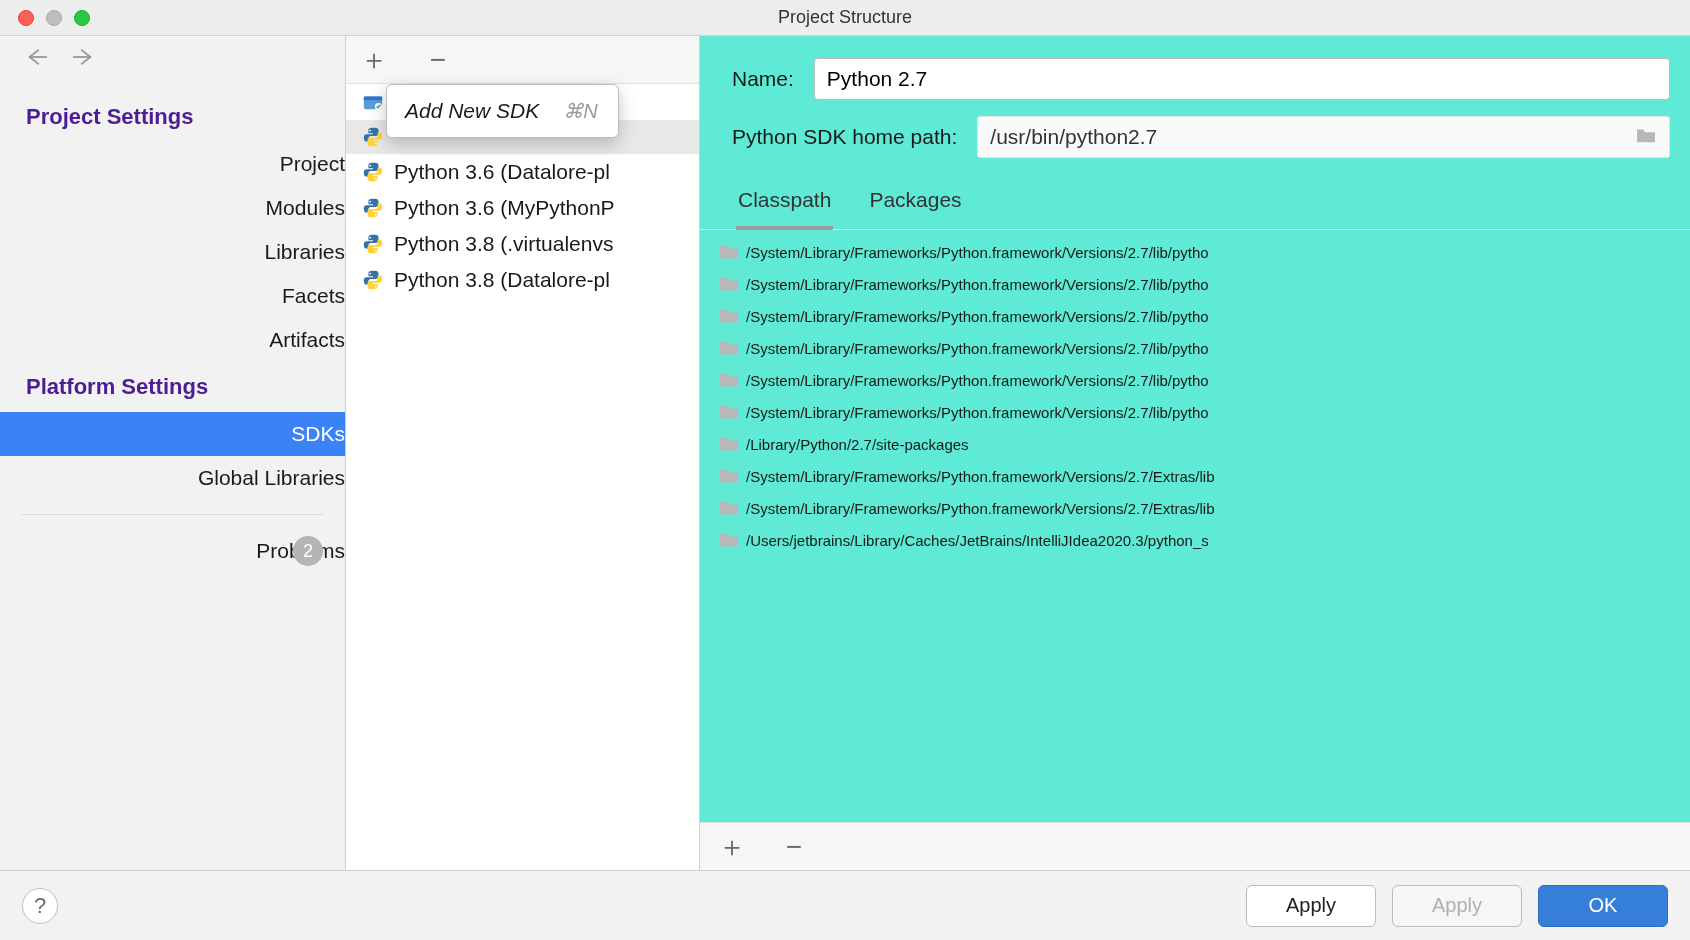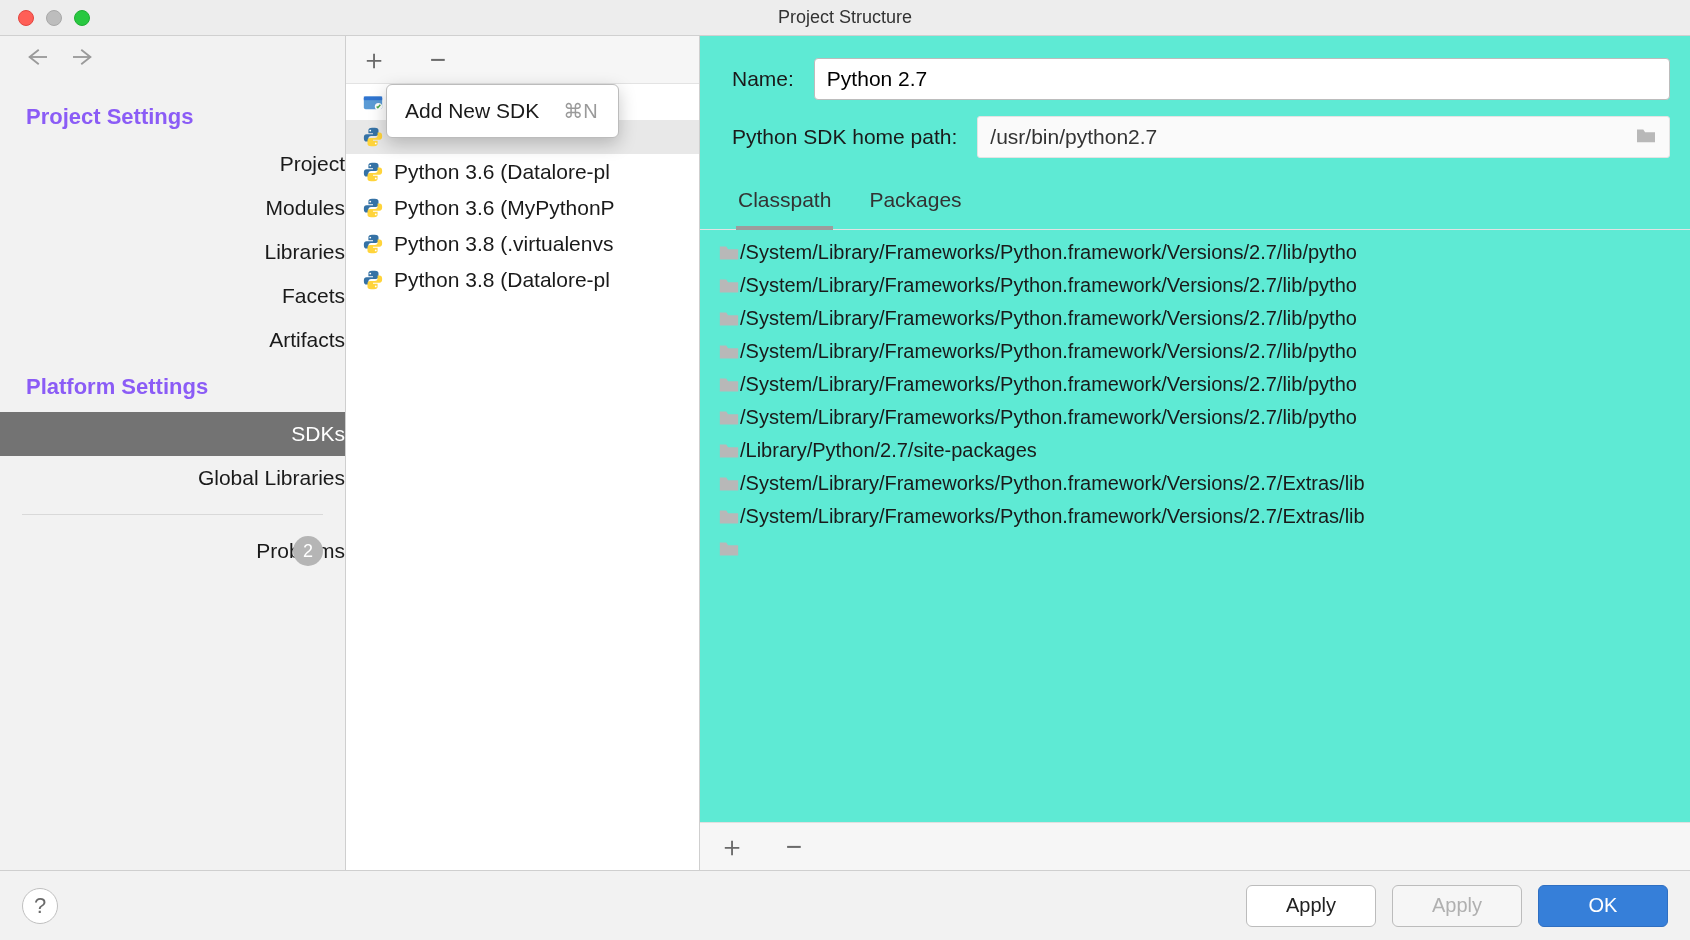--- a/index.html
+++ b/index.html
@@ -11,51 +11,51 @@
 .tl.red { background: #ff5f57; border: 1px solid #e24640; }
 .tl.yel { background: #bdbdbd; border: 1px solid #a8a8a8; }
 .tl.grn { background: #28c840; border: 1px solid #1fae34; }
 .titlebar .title { position: absolute; left: 50%; transform: translateX(-50%); font-size: 18px; color: #333; }
 
 .main { display: flex; flex: 1; min-height: 0; }
 
 .sidebar-left { width: 346px; background: #f2f2f2; border-right: 1px solid #cfcfcf; display: flex; flex-direction: column; padding-top: 10px; }
 .navarrows { display: flex; gap: 20px; padding-left: 22px; margin-bottom: 20px; }
 .navarrows svg { width: 28px; height: 22px; }
-.sec-head { font-size: 22px; font-weight: 700; color: #8b5cf6; padding: 12px 0 12px 26px; }
+.sec-head { font-size: 22px; font-weight: 700; color: #4c1d95; padding: 12px 0 12px 26px; }
 .nav-item { font-size: 21px; color: #1a1a1a; padding: 10px 0 10px 60px; cursor: pointer; position: relative; text-align: right; }
-.nav-item.sel { background: #737373; color: #fff; }
+.nav-item.sel { background: #3b82f6; color: #fff; }
 .nav-item .badge { position: absolute; right: 22px; top: 50%; transform: translateY(-50%); width: 30px; height: 30px; border-radius: 50%; background: #b5b5b5; color: #fff; font-size: 18px; display: flex; align-items: center; justify-content: center; }
 .divider { height: 1px; background: #d9d9d9; margin: 14px 22px; }
 
 .mid { width: 354px; background: #fff; border-right: 1px solid #cfcfcf; display: flex; flex-direction: column; position: relative; }
 .mid-toolbar { height: 48px; display: flex; align-items: center; padding-left: 14px; gap: 36px; background: #f6f6f6; border-bottom: 1px solid #e3e3e3; }
 .tool-btn { font-size: 28px; color: #6a6a6a; cursor: pointer; width: 28px; text-align: center; line-height: 1; }
 .sdk-list { flex: 1; overflow: hidden; }
 .sdk-item { display: flex; align-items: center; gap: 10px; padding: 6px 10px 6px 16px; font-size: 21px; color: #1a1a1a; white-space: nowrap; cursor: pointer; }
 .sdk-item.selected { background: #e8e8e8; }
 .ico { width: 22px; height: 22px; flex-shrink: 0; }
 
-.popup { position: absolute; left: 40px; top: 48px; background: #fff; border: 1px solid #bcbcbc; border-radius: 6px; box-shadow: 0 6px 18px rgba(0,0,0,0.22); padding: 6px 0; z-index: 100; }
+.popup { position: absolute; left: 40px; top: 48px; background: #fff; border: 1px solid #bcbcbc; border-radius: 6px; box-shadow: 0 6px 18px rgba(0,0,0,0.22); padding: 6px 0; z-index: 100; font-style: italic; }
 .popup-item { display: flex; align-items: center; gap: 10px; padding: 8px 20px 8px 18px; font-size: 21px; color: #1a1a1a; white-space: nowrap; cursor: pointer; }
 .popup-item .shortcut { margin-left: 14px; color: #9a9a9a; font-size: 20px; }
 
 .right { flex: 1; background: #5eead4; display: flex; flex-direction: column; min-width: 0; }
 .form-row { display: flex; align-items: center; padding: 22px 20px 10px 32px; gap: 20px; }
 .form-row label { font-size: 21px; color: #1a1a1a; white-space: nowrap; }
 .text-input { flex: 1; height: 42px; border: 1px solid #bcbcbc; border-radius: 4px; padding: 0 12px; font-size: 21px; background: #fff; }
 .path-field { flex: 1; height: 42px; border: 1px solid #e3e3e3; border-radius: 3px; padding: 0 12px; font-size: 21px; background: #fafafa; display: flex; align-items: center; justify-content: space-between; color: #333; }
 .path-field .browse { color: #b0b0b0; }
 
 .tabs { display: flex; gap: 34px; padding: 10px 0 0 36px; border-bottom: 1px solid #e3e3e3; }
 .tab { padding: 10px 2px 14px 2px; font-size: 21px; color: #333; cursor: pointer; border-bottom: 4px solid transparent; margin-bottom: -1px; }
 .tab.active { border-bottom-color: #9c9c9c; }
 
 .cp-list { flex: 1; overflow: hidden; padding: 6px 0; min-height: 0; }
-.cp-item { display: flex; align-items: center; gap: 0; padding: 5px 18px; font-size: 20px; color: #1a1a1a; white-space: nowrap; }
+.cp-item { display: flex; align-items: center; gap: 6px; padding: 5px 18px; font-size: 15px; color: #1a1a1a; white-space: nowrap; }
 
 .cp-toolbar { height: 48px; border-top: 1px solid #e0e0e0; display: flex; align-items: center; padding-left: 18px; gap: 34px; background: #f6f6f6; }
 
 .footer { height: 70px; border-top: 1px solid #cfcfcf; background: #f2f2f2; display: flex; align-items: center; justify-content: space-between; padding: 0 22px; }
 .help-btn { width: 36px; height: 36px; border-radius: 50%; border: 1px solid #c0c0c0; display: flex; align-items: center; justify-content: center; font-size: 22px; color: #6a6a6a; cursor: pointer; background: #fff; }
 .footer-btns { display: flex; gap: 16px; }
 .btn { height: 42px; min-width: 130px; border-radius: 6px; border: 1px solid #bcbcbc; background: #fff; font-size: 20px; color: #222; cursor: pointer; }
 .btn.primary { background: #367fd9; color: #fff; border-color: #2f6fc2; }
 .btn:disabled { color: #b0b0b0; background: #f6f6f6; cursor: default; }
 </style>
@@ -240,20 +240,21 @@
         <div class="cp-item">
           <svg class="ico" viewBox="0 0 24 24" fill="#b8b8b8">
             <path d="M2 5h7l2 3h11v11H2z"></path>
           </svg>
           <span>/System/Library/Frameworks/Python.framework/Versions/2.7/Extras/lib</span>
         </div>
         <div class="cp-item">
           <svg class="ico" viewBox="0 0 24 24" fill="#b8b8b8">
             <path d="M2 5h7l2 3h11v11H2z"></path>
           </svg>
+          <span>/Users/jetbrains/Library/Caches/JetBrains/IntelliJIdea2020.3/python_s</span>
         </div>
       </div>
     <div class="cp-toolbar">
       <span class="tool-btn">＋</span>
       <span class="tool-btn">−</span>
     </div>
   </div>
 </div>
 
 <div class="footer">

